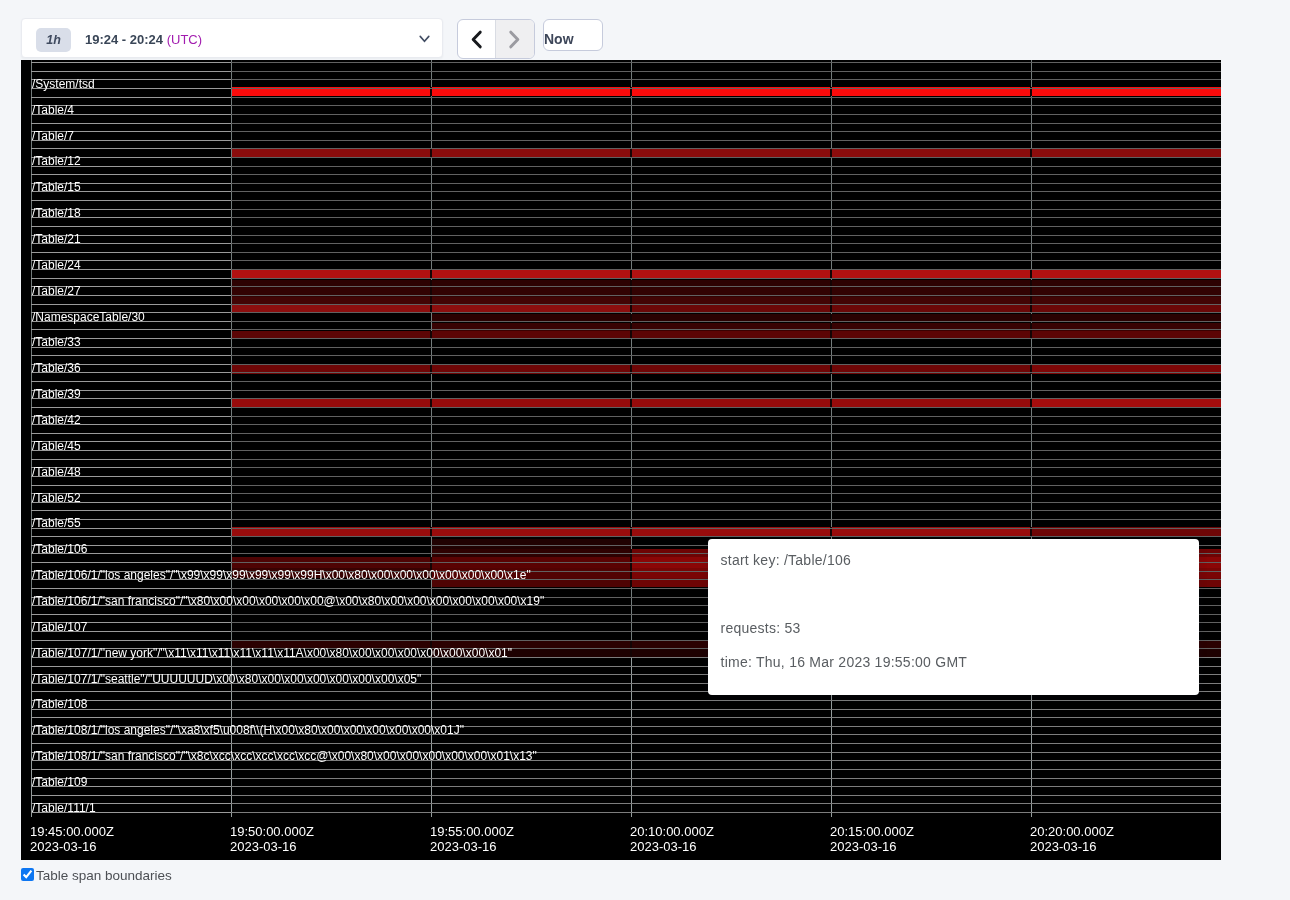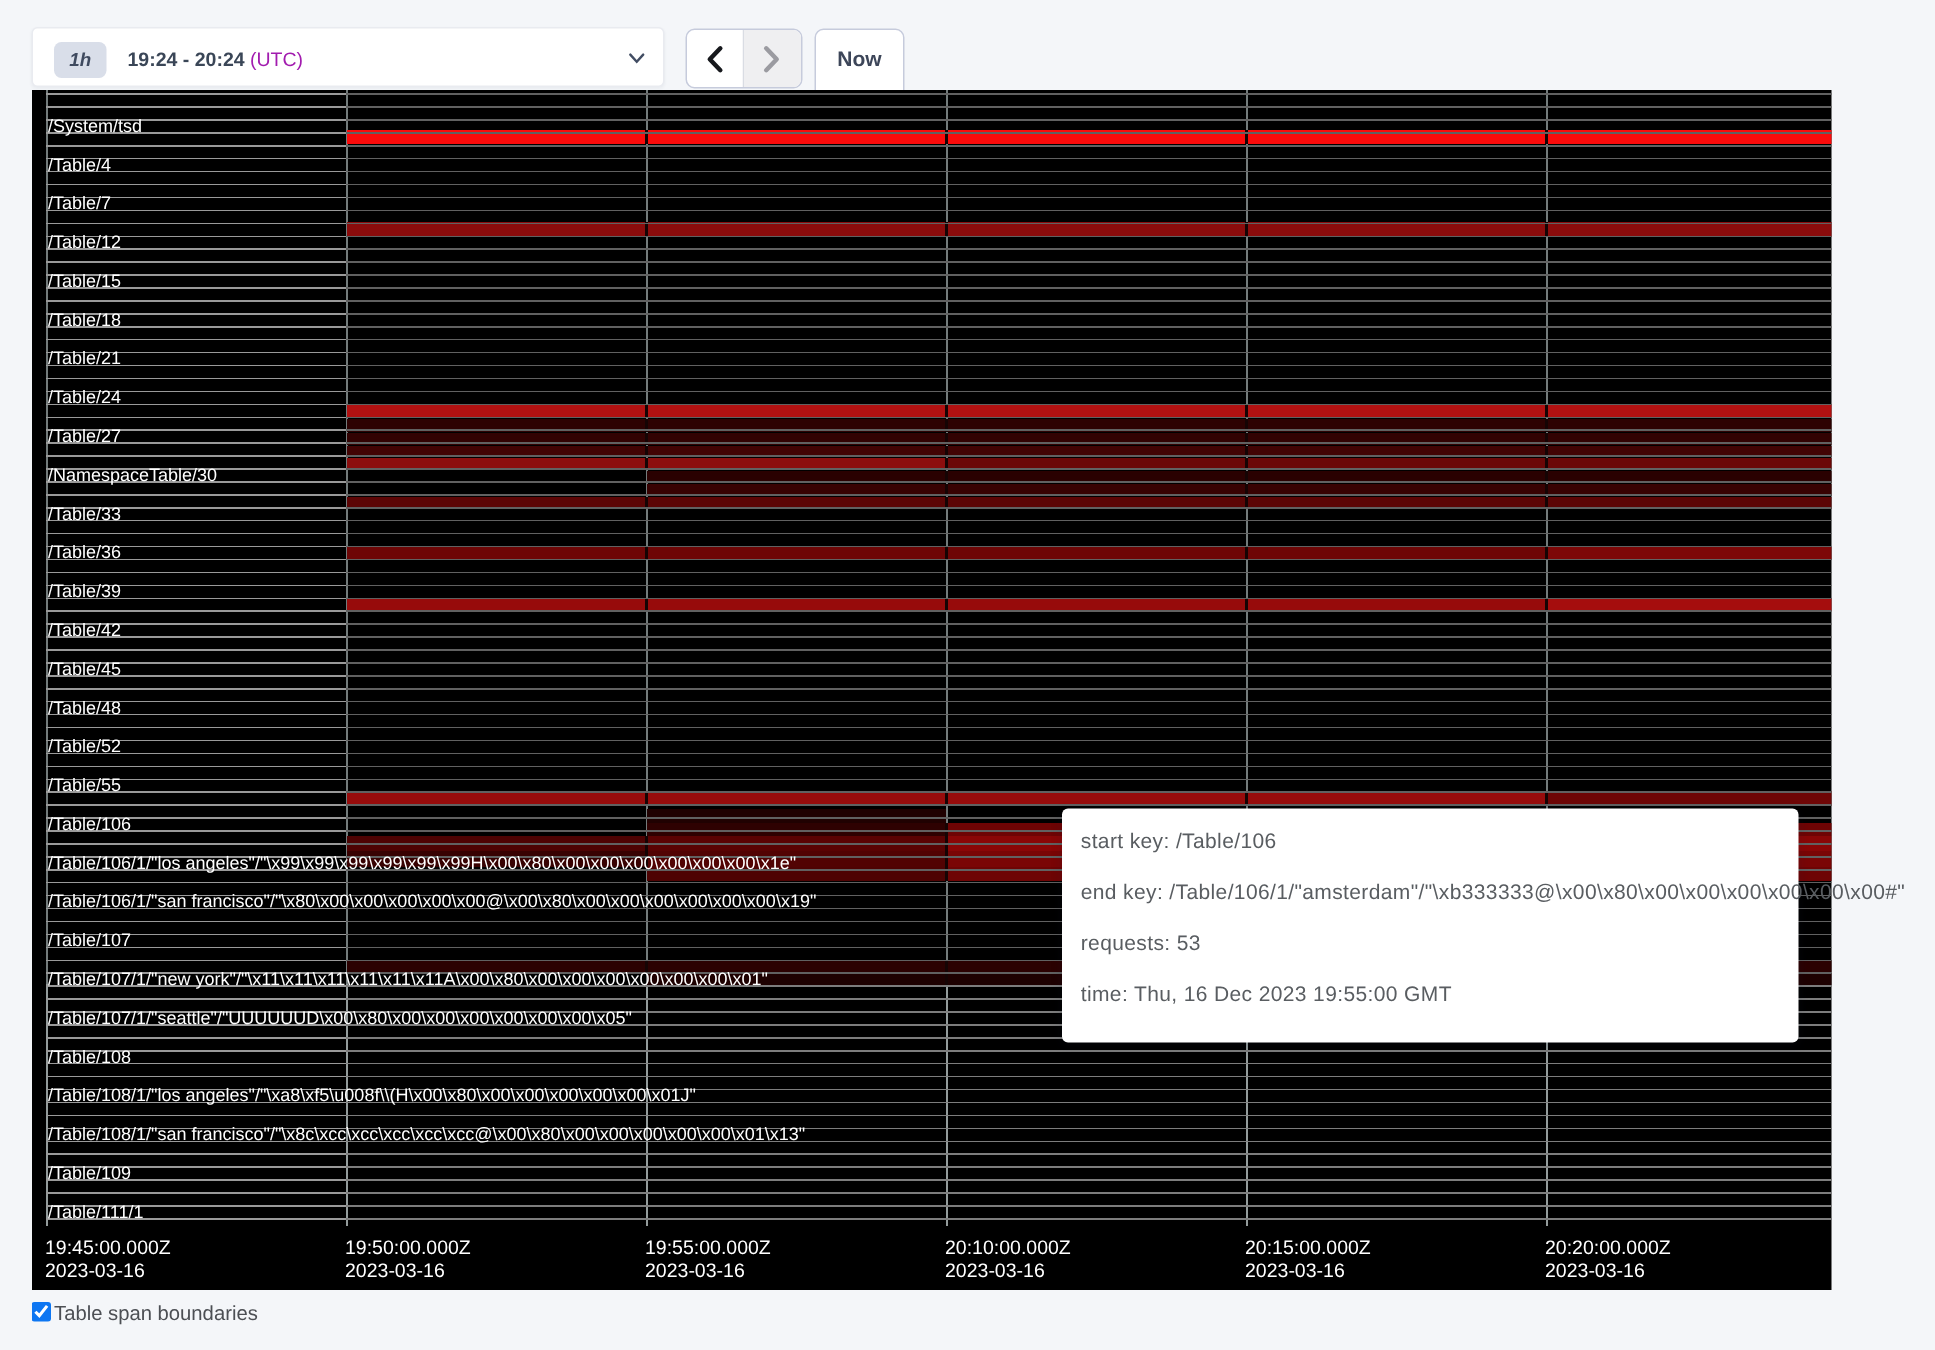--- a/index.html
+++ b/index.html
@@ -8,22 +8,22 @@
   #timebox { left:21px; top:18px; width:422px; height:40px; background:#fff;
     border:1px solid #e9ebf0; border-radius:4px; box-shadow:0 1px 2px rgba(40,50,70,0.05); }
   #pill1h { left:36px; top:28px; width:35px; height:24px; background:#d9dee9; border-radius:5px;
     color:#3f4a5f; font-size:12.5px; font-weight:bold; text-align:center; line-height:24px;font-style:italic; }
   #trange { left:85px; top:28px; height:24px; line-height:24px; font-size:13px; color:#3a4657; font-weight:bold; }
   #trange .utc { color:#a21caf; font-weight:normal; }
   #ddcaret { left:419px; top:35px; }
   #navgrp { left:457px; top:19px; width:78px; height:40px; border:1px solid #c6cbdc; border-radius:6px; background:#fff; }
   #navnext { left:495px; top:20px; width:39px; height:38px; background:#efeff1; border-left:1px solid #d9dce3;
     border-radius:0 5px 5px 0; }
-  #nowbtn { left:543px; top:19px; width:60px; height:52px; border:1px solid #c6cbdc; border-radius:6px;
-    background:#fff; color:#3d4659; font-size:14px; font-weight:bold; text-align:center; line-height:38px; }
+  #nowbtn { left:543px; top:19px; width:60px; height:32px; border:1px solid #c6cbdc; border-radius:6px;
+    background:#fff; color:#3d4659; font-size:14px; font-weight:bold; text-align:left; line-height:38px; }
   #chart { left:21px; top:60px; width:1200px; height:800px; }
   #tooltip { left:708px; top:539px; width:491px; height:156px; background:#fff; border-radius:4px;
     box-shadow:0 2px 8px rgba(20,30,50,0.18); }
   .tl { position:absolute; left:12.5px; font-size:14px; letter-spacing:0.25px; color:#595d61; white-space:nowrap; }
   #cbrow { left:22px; top:868px; height:16px; }
   #cbrow input { position:absolute; left:-1px; top:0px; width:13px; height:13px; accent-color:#0d76f2; margin:0; }
   #cbrow label { position:absolute; left:14px; top:0; font-size:13.5px; color:#4c4f54; white-space:nowrap; }
 </style>
 </head>
 <body>
@@ -376,20 +376,19 @@
 <text x="609.0" y="791.0">2023-03-16</text>
 <text x="809.0" y="776.0">20:15:00.000Z</text>
 <text x="809.0" y="791.0">2023-03-16</text>
 <text x="1009.0" y="776.0">20:20:00.000Z</text>
 <text x="1009.0" y="791.0">2023-03-16</text>
 </g>
 </svg>
   </div>
   <div class="abs" id="tooltip">
     <div class="tl" style="top:13px;">start key: /Table/106</div>
-    <div class="tl" style="top:47px;">end key: /Table/106/1/"amsterdam"/"\xb333333@\x00\x80\x00\x00\x00\x00\x00\x00#"</div>
     <div class="tl" style="top:81px;">requests: 53</div>
-    <div class="tl" style="top:115px;">time: Thu, 16 Dec 2023 19:55:00 GMT</div>
+    <div class="tl" style="top:115px;">time: Thu, 16 Mar 2023 19:55:00 GMT</div>
   </div>
   <div class="abs" id="cbrow">
     <input type="checkbox" checked="" style="">
     <label>Table span boundaries</label>
   </div>
 
 </body></html>

